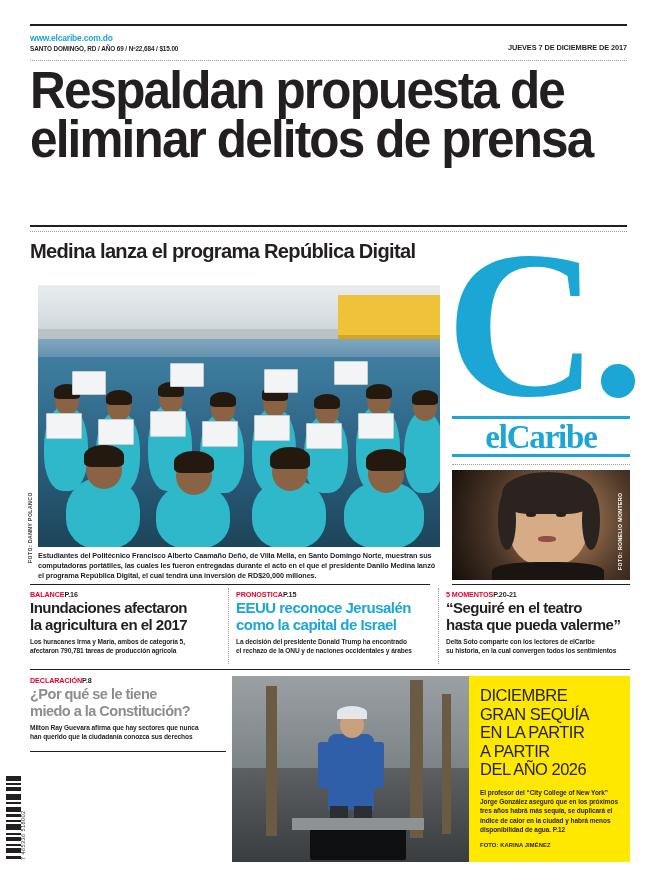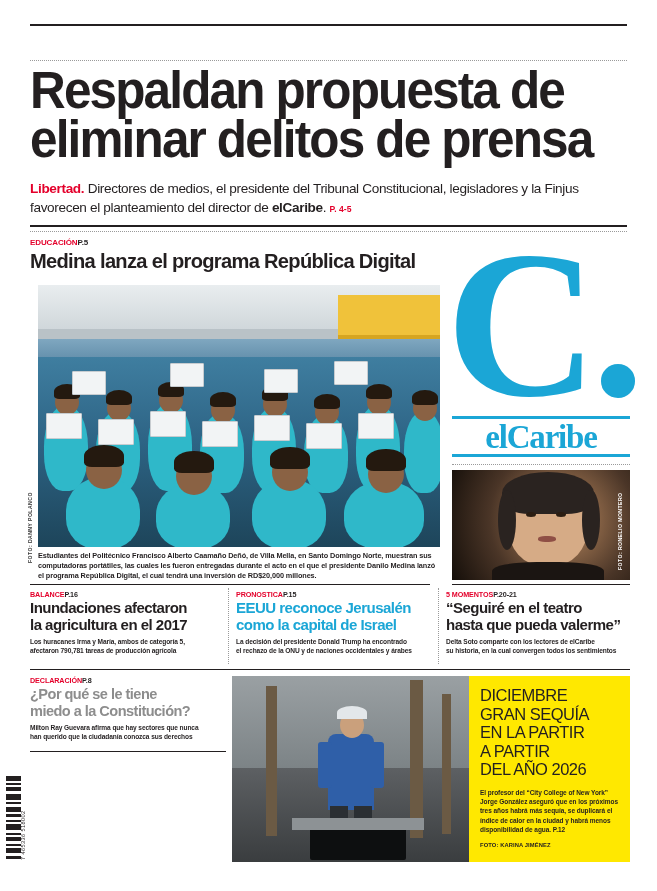--- a/index.html
+++ b/index.html
@@ -155,39 +155,40 @@
   .hole { position:absolute; background:#111; border-radius:2px; }
   .pole { position:absolute; background:#6b5a44; }
 </style>
 </head>
 <body>
 
 <div class="page">
 
   <div class="top-rule"></div>
 
+  <div class="head-strip">
+    <div class="site-url">www.elcaribe.com.do</div>
+    <div class="dateline">
+      <span>SANTO DOMINGO, RD / AÑO 69 / Nº22,684 / </span><b>$15.00</b>
+    </div>
+    <div class="issue-date">JUEVES 7 DE DICIEMBRE DE 2017</div>
+  </div>
 
   <div class="dotted-rule"></div>
 
   <div class="headline">
     <span class="l1">Respaldan propuesta de</span>
     <span class="l2">eliminar delitos de prensa</span>
   </div>
 
-  <div class="deck">
-    <span class="kicker">Libertad.</span><span> Directores de medios, el presidente del Tribunal Constitucional, legisladores y la Finjus favorecen el planteamiento del director de </span><span class="brand">elCaribe</span><span>. </span><span class="pg">P. 4-5</span>
-  </div>
 
   <div class="rule-under-deck"></div>
   <div class="dotted-rule2"></div>
 
   <div class="col-left">
-    <div class="kicker-line">
-      <span class="sec">EDUCACIÓN</span><span class="pg">P.5</span>
-    </div>
     <div class="sub-headline">Medina lanza el programa República Digital</div>
   </div>
 
   <div class="main-photo">
 
     <div class="tent" style="left:-10px;top:0;width:430px;height:46px;background:linear-gradient(#e9edef,#cfd6da);"></div>
     <div class="tent" style="left:-10px;top:44px;width:430px;height:10px;background:#b9c2c7;"></div>
     <div class="tent" style="left:300px;top:10px;width:120px;height:40px;background:#f0c23a;"></div>
     <div class="tent" style="left:300px;top:50px;width:120px;height:8px;background:#d6a520;"></div>
 

